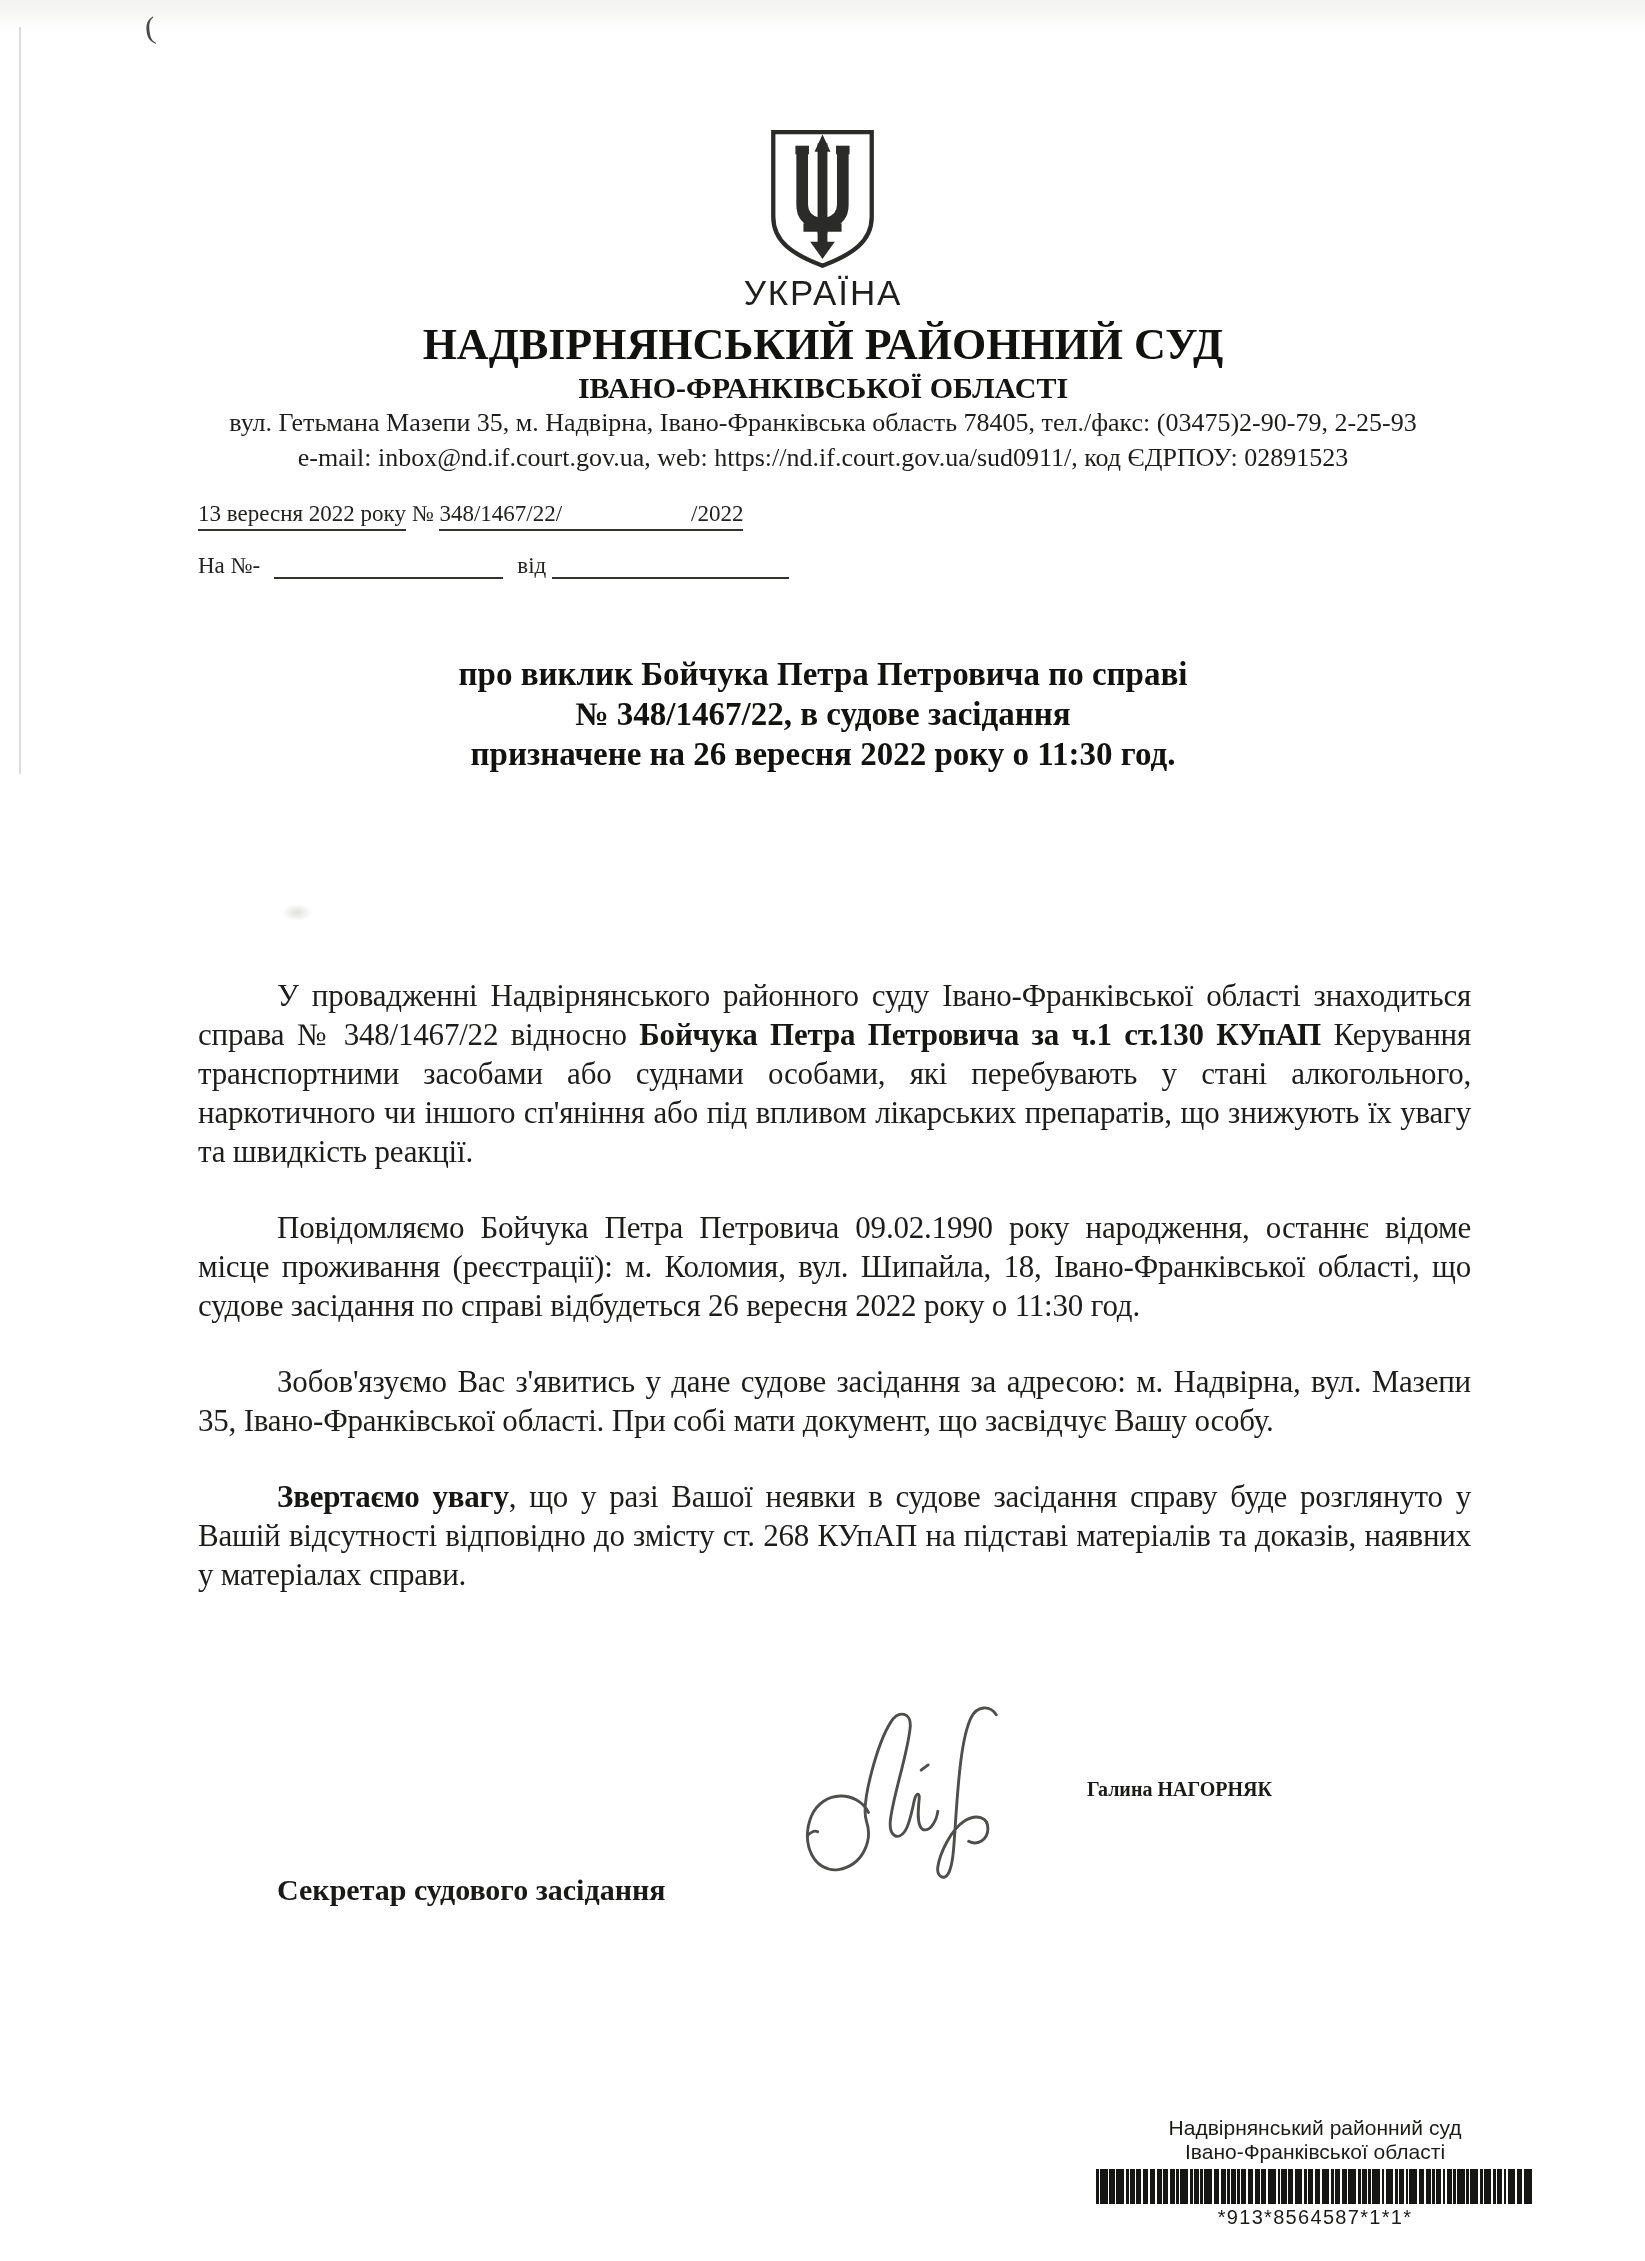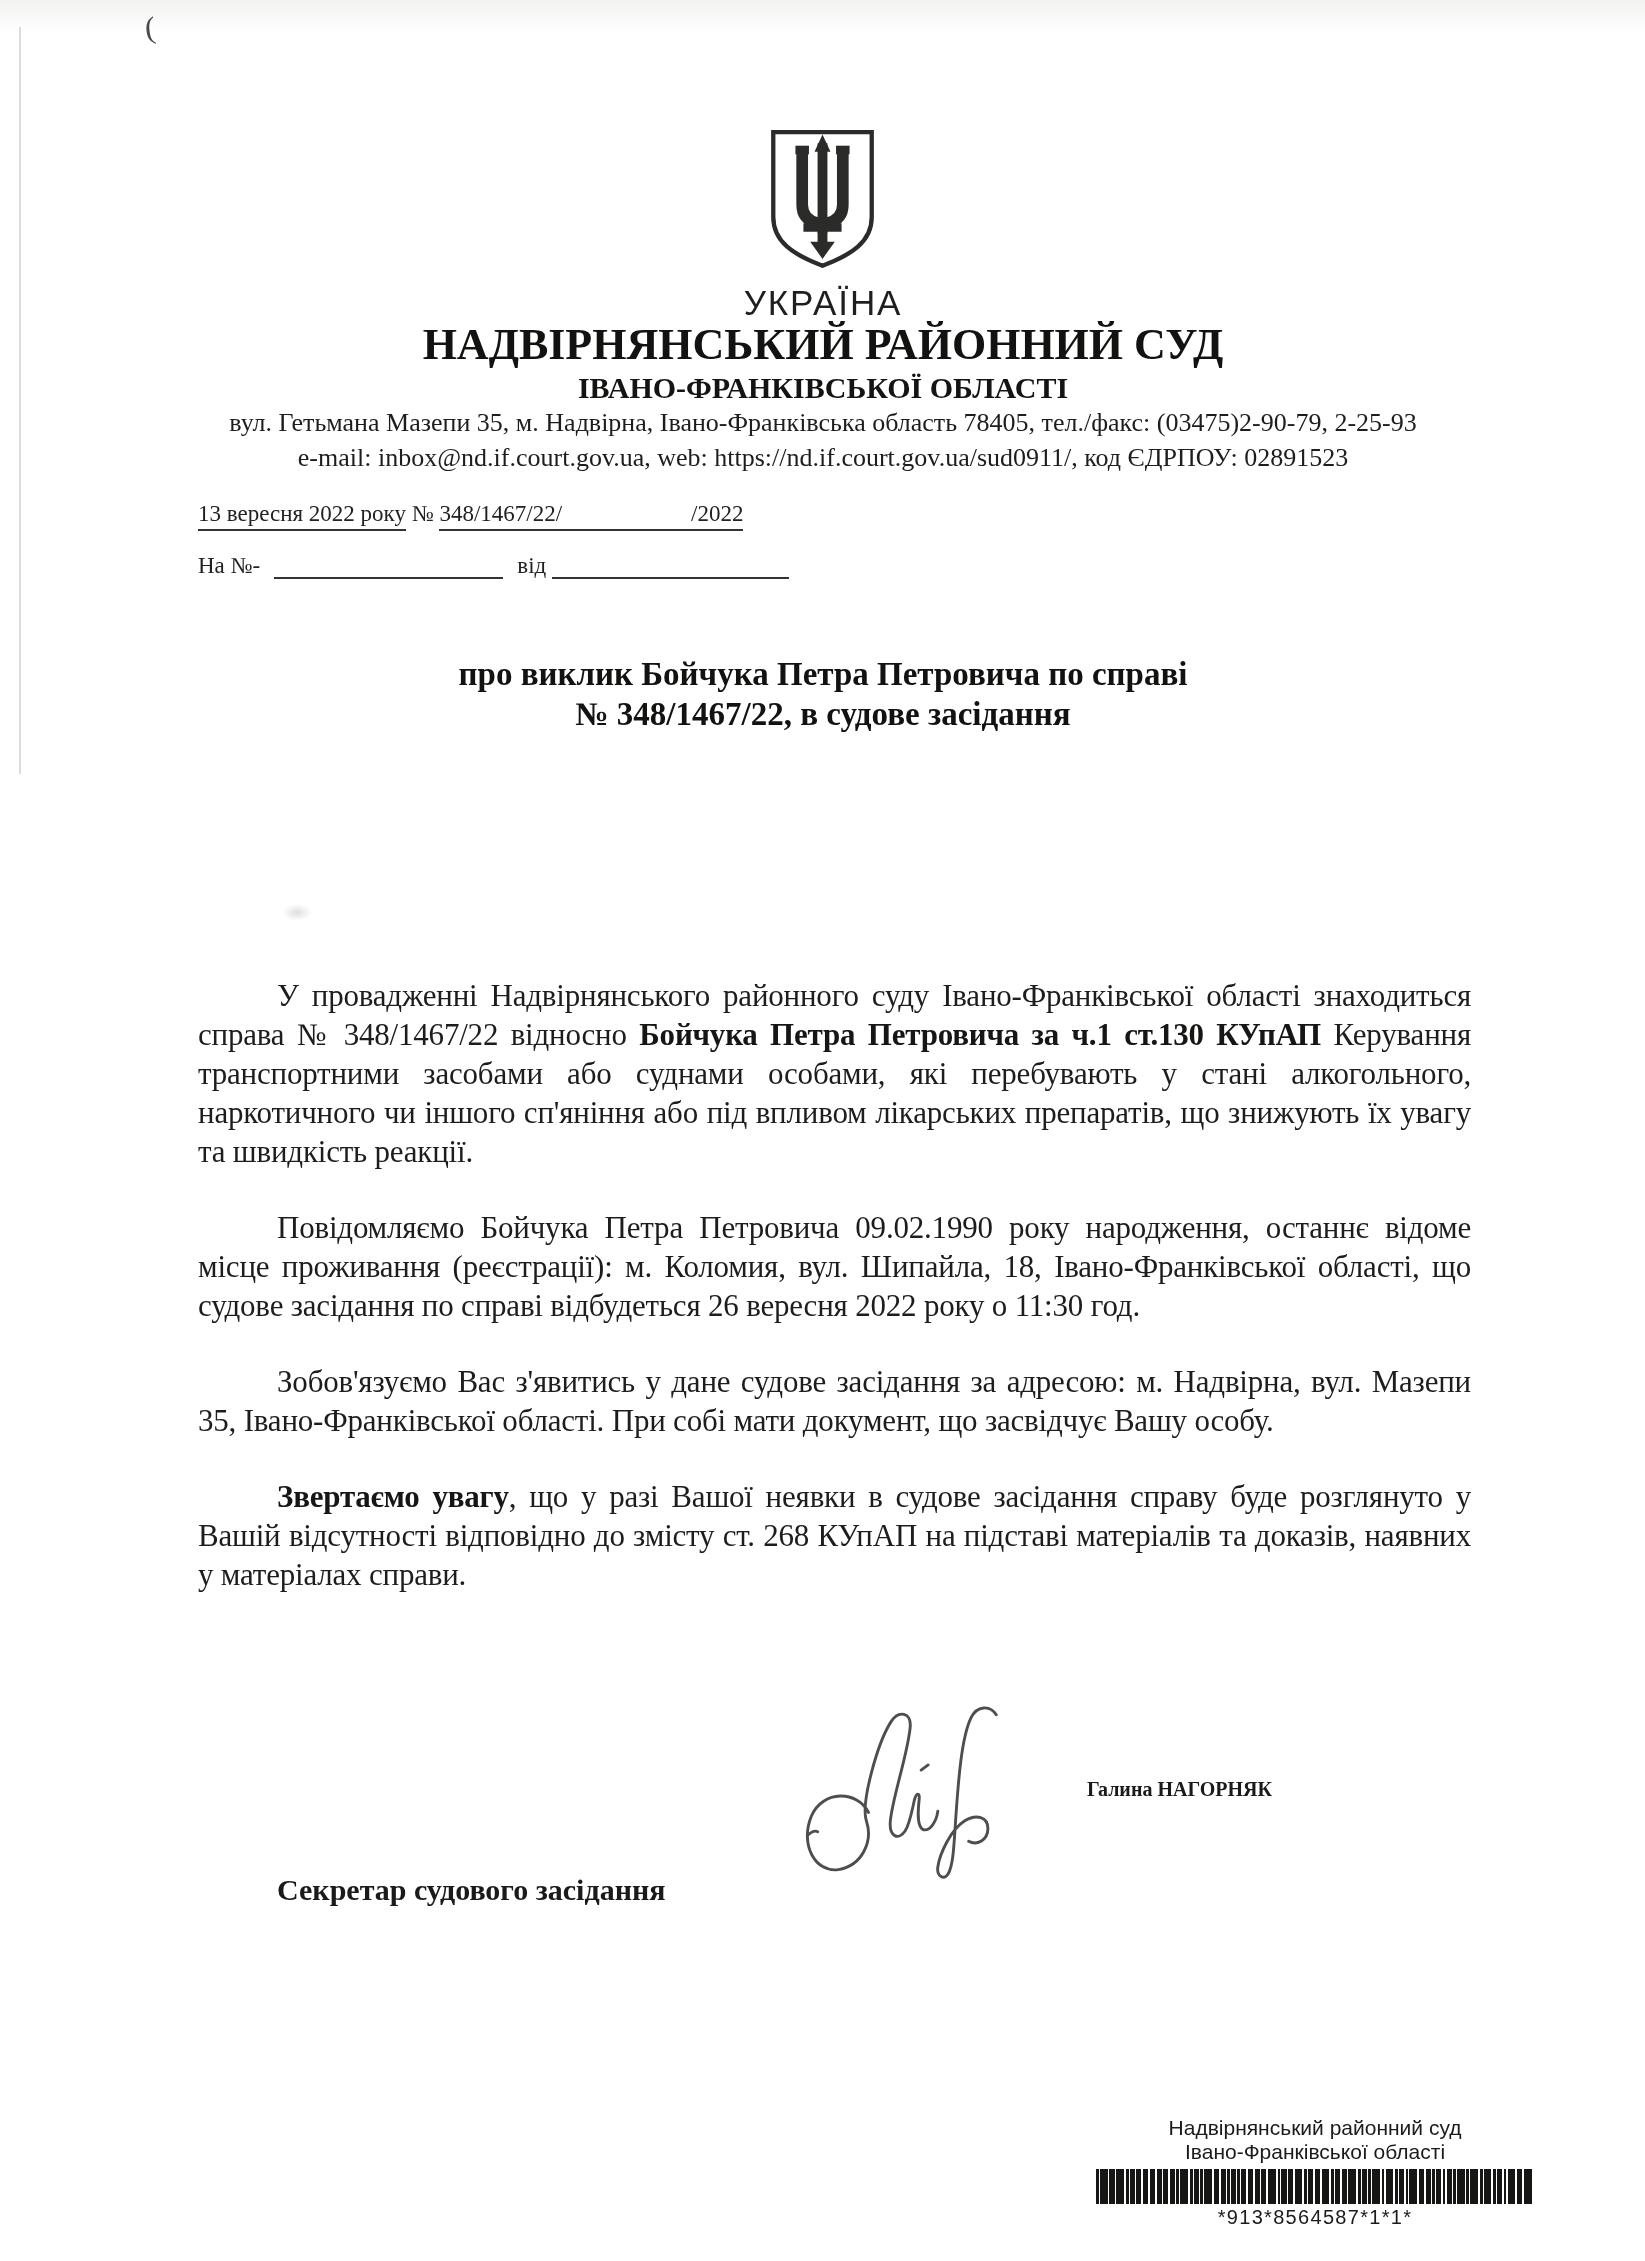--- a/index.html
+++ b/index.html
@@ -21,21 +21,21 @@
     transform:rotate(-6deg);font-family:"Liberation Serif",serif;
   }
   .smudge{
     position:absolute;left:282px;top:904px;width:30px;height:16.7px;border-radius:50%;
     background:radial-gradient(#c4c4bE,#ffffff 70%);opacity:.55;
   }
   .centered{position:absolute;left:0;width:100%;text-align:center;}
   .emblem{position:absolute;left:767px;top:126px;}
   .country{
     top:273px;font-family:"Liberation Sans","DejaVu Sans",sans-serif;
-    font-size:35px;letter-spacing:1.9px;color:#1f1f1d;margin-top:10px;
+    font-size:35px;letter-spacing:1.9px;color:#1f1f1d;
   }
   .court-name{top:319px;font-size:44px;font-weight:bold;color:#121210;letter-spacing:0px;}
   .court-region{top:371px;font-size:30px;font-weight:bold;color:#141412;}
   .addr{top:408px;font-size:26px;}
   .addr2{top:443px;font-size:26px;}
   .ref-line{position:absolute;left:198px;font-size:23px;white-space:nowrap;color:#222220;}
   .ref1{top:501px;}
   .ref2{top:546px;}
   .u{border-bottom:2.6px solid #33332f;padding-bottom:3.2px;}
   .blank{display:inline-block;height:28px;vertical-align:bottom;}
@@ -105,20 +105,21 @@
   <div class="ref-line ref2">
     <span>На №-</span>
     <span class="blank u" style="width:229px;margin-left:7.7px;"></span>
     <span style="margin-left:9px;text-align:right;">від</span>
     <span class="blank u" style="width:237px;"></span>
   </div>
 
   <div class="centered title-block">
     <div>про виклик Бойчука Петра Петровича по справі</div>
     <div>№ 348/1467/22, в судове засідання</div>
+    <div>призначене на 26 вересня 2022 року о 11:30 год.</div>
   </div>
 
   <div class="body-text">
     <p><span>У провадженні Надвірнянського районного суду Івано-Франківської області знаходиться справа № 348/1467/22 відносно </span><b>Бойчука Петра Петровича за ч.1 ст.130 КУпАП</b><span> Керування транспортними засобами або суднами особами, які перебувають у стані алкогольного, наркотичного чи іншого сп'яніння або під впливом лікарських препаратів, що знижують їх увагу та швидкість реакції.</span></p>
     <p>Повідомляємо Бойчука Петра Петровича 09.02.1990 року народження, останнє відоме місце проживання (реєстрації): м. Коломия, вул. Шипайла, 18, Івано-Франківської області, що судове засідання по справі відбудеться  26 вересня 2022 року о 11:30 год.</p>
     <p>Зобов'язуємо Вас з'явитись у дане судове засідання за адресою: м. Надвірна, вул. Мазепи 35, Івано-Франківської області. При собі мати документ, що засвідчує Вашу особу.</p>
     <p><b>Звертаємо увагу</b><span>, що у разі Вашої неявки в судове засідання справу буде розглянуто у Вашій відсутності відповідно до змісту ст. 268 КУпАП на підставі матеріалів та доказів, наявних у матеріалах справи.</span></p>
   </div>
 
   <div class="sig-role">Секретар судового засідання</div>

